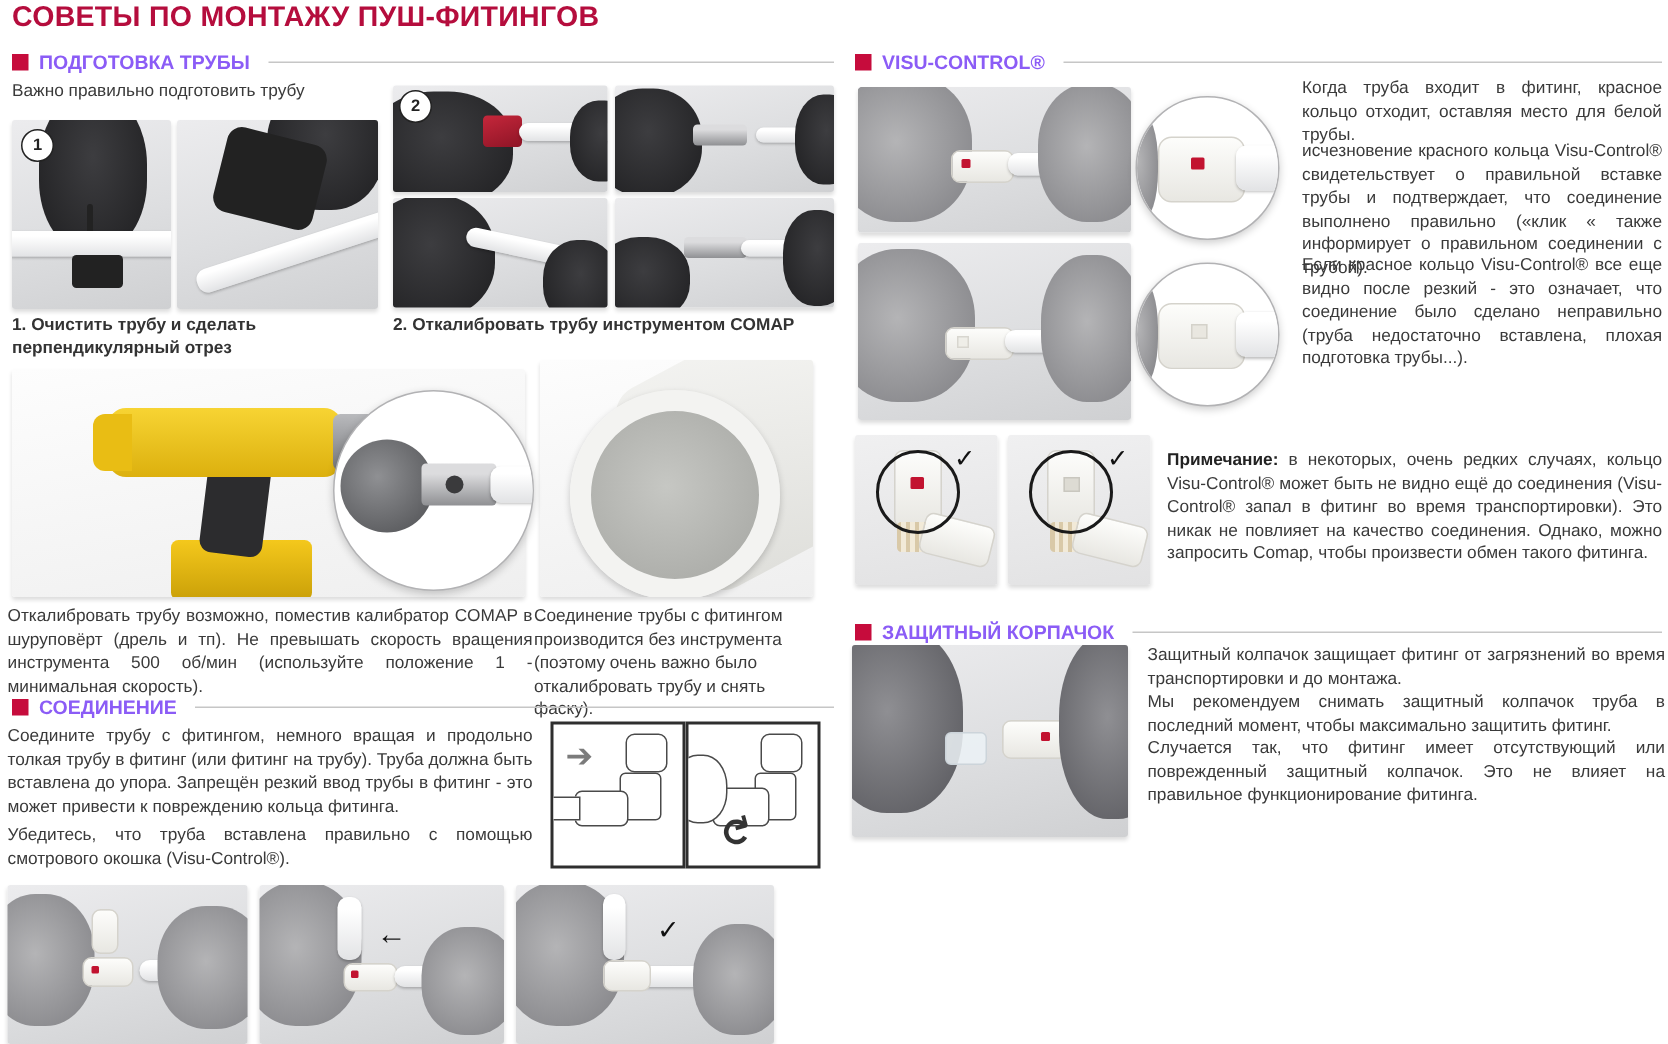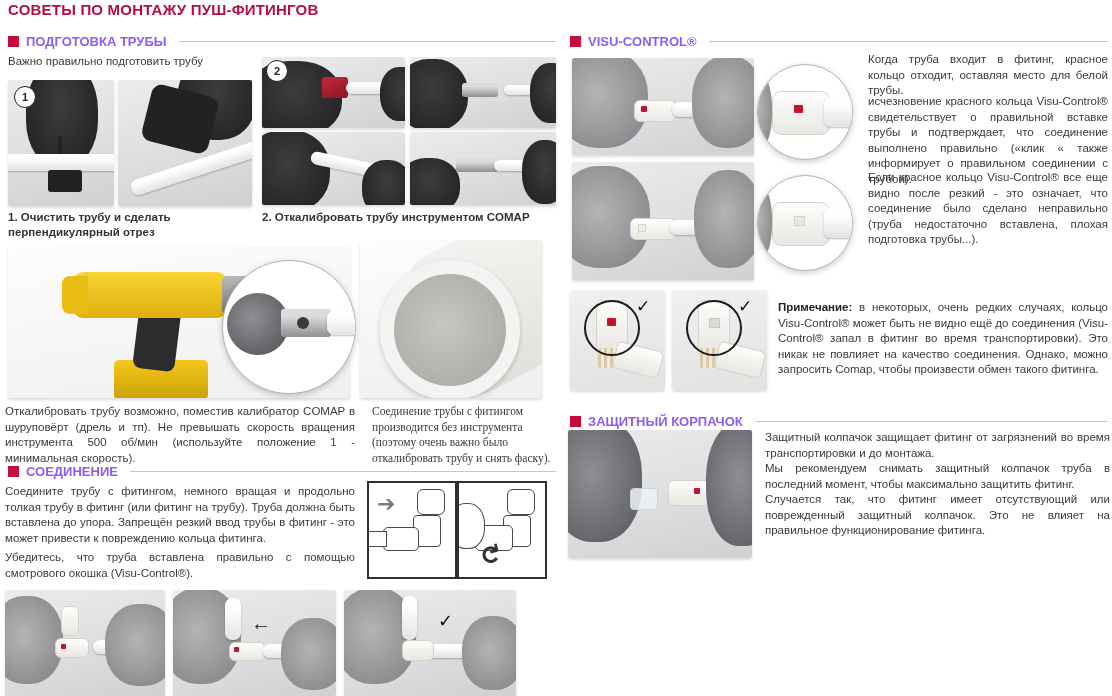--- a/index.html
+++ b/index.html
@@ -1,18 +1,18 @@
 <!DOCTYPE html>
 <html lang="ru"><head>
 <meta charset="utf-8">
 <style>
   html,body{margin:0;padding:0;background:#fff;}
   .page{position:relative;width:1112px;height:696px;background:#fff;overflow:hidden;
         font-family:"Liberation Sans","DejaVu Sans",sans-serif;color:#3a3a3a;}
-  .title{position:absolute;left:8px;top:1px;font-size:15px;font-weight:bold;color:#b50d3d;letter-spacing:.2px;}
+  .title{position:absolute;left:8px;top:1px;font-size:19px;font-weight:bold;color:#b50d3d;letter-spacing:.2px;}
   .sec{position:absolute;display:flex;align-items:center;height:16px;}
   .sec .sq{width:11px;height:11px;background:#c60c3c;flex:0 0 auto;}
   .sec .lbl{font-size:13px;font-weight:bold;color:#8b5cf6;margin-left:7px;white-space:nowrap;}
   .sec .rule{flex:1;border-top:1px solid #c6c6c6;margin-left:12px;height:0;}
   .t{position:absolute;font-size:11.5px;line-height:15.5px;text-align:justify;color:#3a3a3a;margin:0;}
   .cap{position:absolute;font-size:11.5px;line-height:15px;font-weight:600;color:#333;margin:0;}
   .warn{color:#c43c4c;}
   .photo{position:absolute;background:linear-gradient(165deg,#ececee 0%,#dddee0 55%,#cfd0d2 100%);
          overflow:hidden;border-radius:2px;box-shadow:0 2px 3px rgba(0,0,0,.14);}
   .photo>div,.inset>div,.draw>div{position:absolute;}
@@ -104,21 +104,21 @@
     <div style="left:74px;top:56px;width:12px;height:12px;background:#3a3a3c;border-radius:50%;"></div>
     <div class="pipe-h" style="left:104px;top:50px;width:34px;height:24px;"></div>
   </div>
 
   <p class="t" style="left:5px;top:404px;width:350px;">Откалибровать трубу возможно, поместив калибратор COMAP в шуруповёрт (дрель и тп). Не превышать скорость вращения инструмента 500 об/мин (используйте положение 1 - минимальная скорость).</p>
 
   <div class="photo white-bg" style="left:360px;top:240px;width:182px;height:158px;">
     <div style="left:70px;top:-16px;width:150px;height:150px;background:linear-gradient(200deg,#f6f6f4,#dededa);transform:rotate(-28deg);border-radius:20px;"></div>
     <div style="left:20px;top:20px;width:112px;height:112px;border-radius:50%;border:14px solid #f3f3f1;background:radial-gradient(circle at 45% 45%,#c6c7c3,#a5a6a2);box-shadow:0 2px 5px rgba(0,0,0,.2);"></div>
   </div>
-  <p class="t" style="left:372px;top:404px;width:186px;text-align:left;font-family:Liberation Serif, serif;">Соединение трубы с фитингом производится без инструмента (поэтому очень важно было откалибровать трубу и снять фаску).</p>
+  <p class="t" style="left:356px;top:404px;width:186px;text-align:left;">Соединение трубы с фитингом производится без инструмента (поэтому очень важно было откалибровать трубу и снять фаску).</p>
 
   <div class="sec" style="left:8px;top:463px;width:548px;">
     <span class="sq"></span>
     <span class="lbl">СОЕДИНЕНИЕ</span>
     <span class="rule"></span>
   </div>
   <p class="t" style="left:5px;top:484px;width:350px;">Соедините трубу с фитингом, немного вращая и продольно толкая трубу в фитинг (или фитинг на трубу). Труба должна быть вставлена до упора. Запрещён резкий ввод трубы в фитинг - это может привести к повреждению кольца фитинга.</p>
   <p class="t" style="left:5px;top:550px;width:350px;">Убедитесь, что труба вставлена правильно с помощью смотрового окошка (Visu-Control®).</p>
 
   <div class="draw" style="left:367px;top:481px;width:86px;height:94px;">

